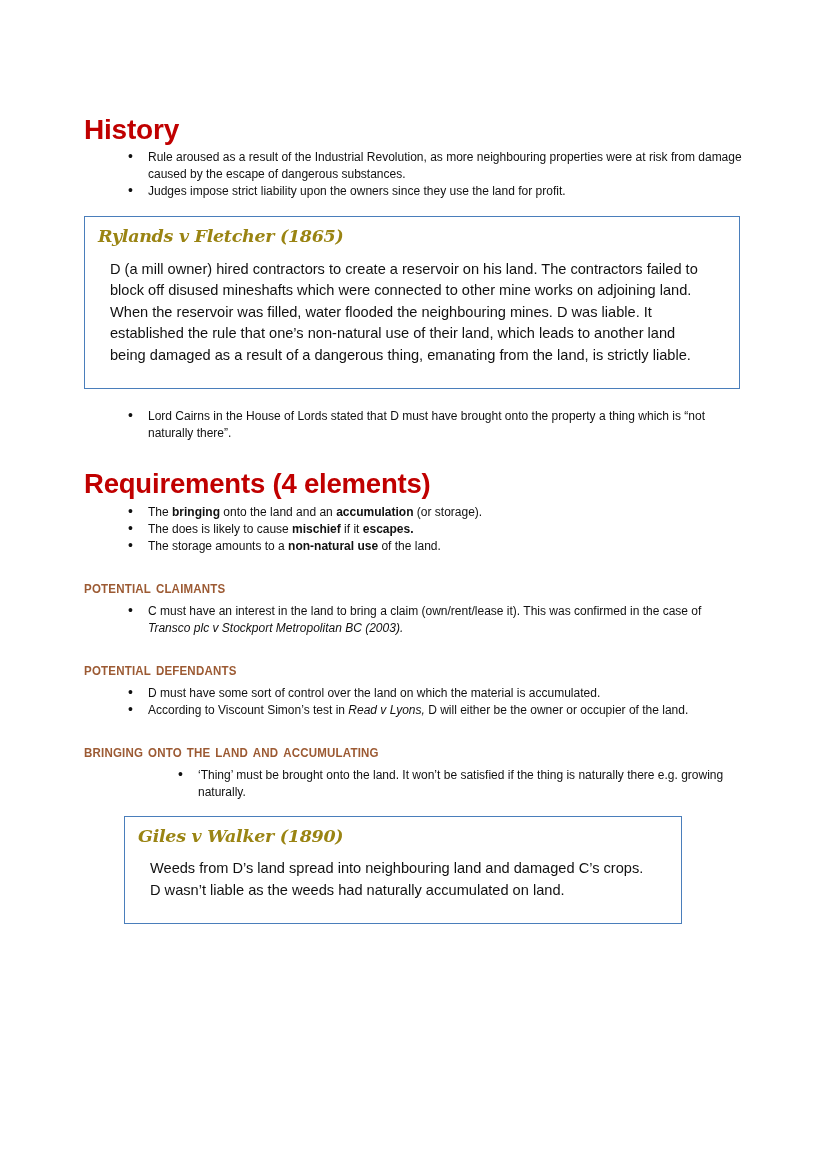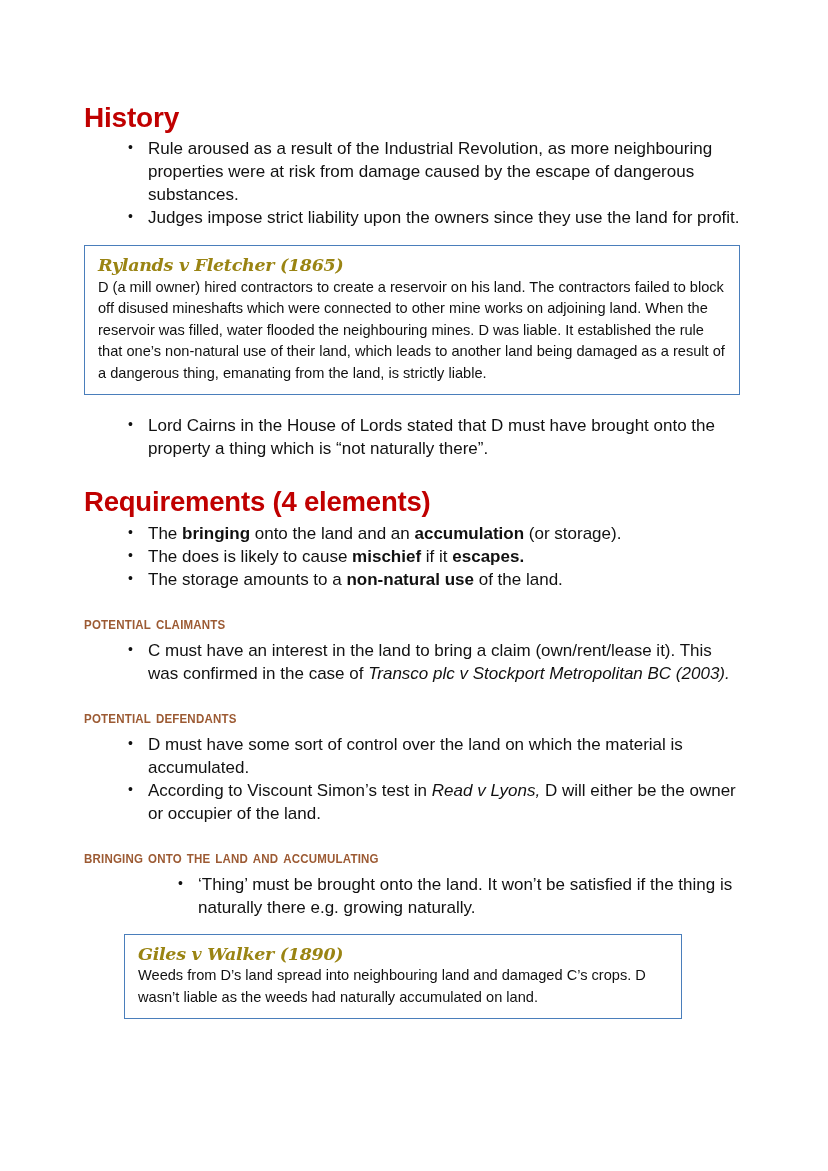--- a/index.html
+++ b/index.html
@@ -14,21 +14,21 @@
     color: #1a1a1a;
     -webkit-font-smoothing: antialiased;
     overflow: hidden;
   }
   .page {
     position: relative;
     width: 828px;
     height: 1029px;
     background: #ffffff;
     box-sizing: border-box;
-    padding: 4px 84px;
+    padding: 16px 84px;
   }
   
   .h-red {
     color: #C00000;
     font-weight: bold;
     font-size: 28px;
     line-height: 1.05;
     letter-spacing: -0.2px;
     margin: 0;
     font-family: "Liberation Sans", sans-serif;
@@ -53,22 +53,22 @@
   
   ul.bullets {
     list-style: none;
     margin: 5px 0 0 0;
     padding: 0;
   }
   ul.bullets > li {
     position: relative;
     padding-left: 20px;
     margin-left: 44px;
-    font-size: 17px;
-    line-height: 23px;
+    font-size: 12px;
+    line-height: 17px;
     color: #111111;
     margin-bottom: 0px;
   }
   ul.bullets > li::before {
     content: "\2022";
     position: absolute;
     left: 0;
     top: -1px;
     font-size: 14px;
     color: #111111;
@@ -101,21 +101,21 @@
     font-style: italic;
     font-family: "DejaVu Serif", serif;
     letter-spacing: -0.3px;
     margin: 0 0 1px 0;
     line-height: 1.15;
   }
   .case-body {
     font-size: 14.6px;
     line-height: 21.5px;
     color: #111111;
-    margin: 0;
+    margin: 12px;
   }
 
   .spacer-sm { height: 14px; }
   .spacer-md { height: 22px; }
 </style>
 </head>
 <body>
 
 <div class="page">
 

